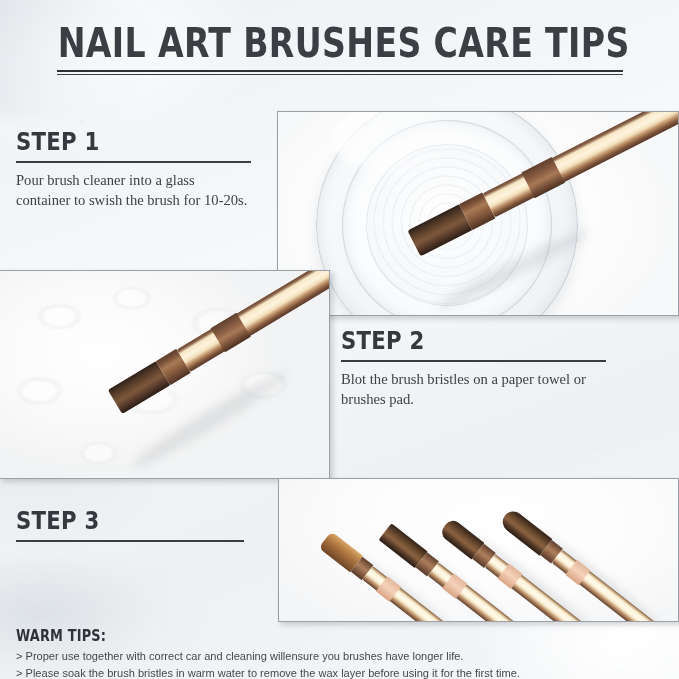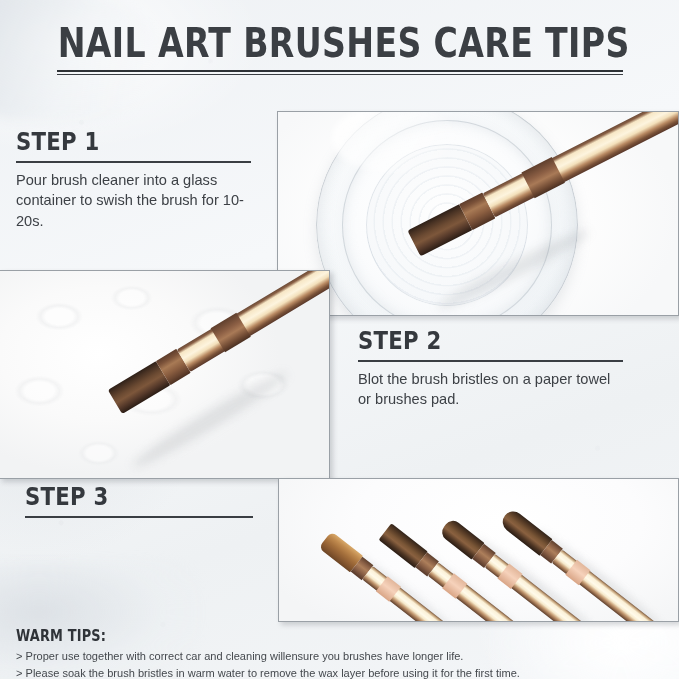--- a/index.html
+++ b/index.html
@@ -263,29 +263,29 @@
     transform-origin: left center;
     white-space: nowrap;
     line-height: 1.1;
   }
   .step-line {
     height: 2px;
     background: #3a3e43;
     margin-top: 5px;
   }
   .step-body {
-    font-family: Liberation Sans, sans-serif;
+    font-family: Liberation Serif, serif;
     font-size: 14.6px;
     line-height: 1.42;
     color: #3d4146;
     margin-top: 7px;
   }
   #step1 { position: absolute; left: 16px; top: 128px; width: 235px; }
-  #step2 { position: absolute; left: 358px; top: 327px; width: 265px; }
-  #step3 { position: absolute; left: 16px; top: 483px; width: 228px; margin-left: 9px; }
+  #step2 { position: absolute; left: 341px; top: 327px; width: 265px; }
+  #step3 { position: absolute; left: 16px; top: 507px; width: 228px; }
 
   
   #tips { position: absolute; left: 16px; top: 627px; width: 650px; }
   #tips-head {
     font-family: "DejaVu Sans", sans-serif;
     font-weight: 700;
     font-size: 15px;
     color: #2f3338;
     letter-spacing: .2px;
     transform: scaleX(0.86);

